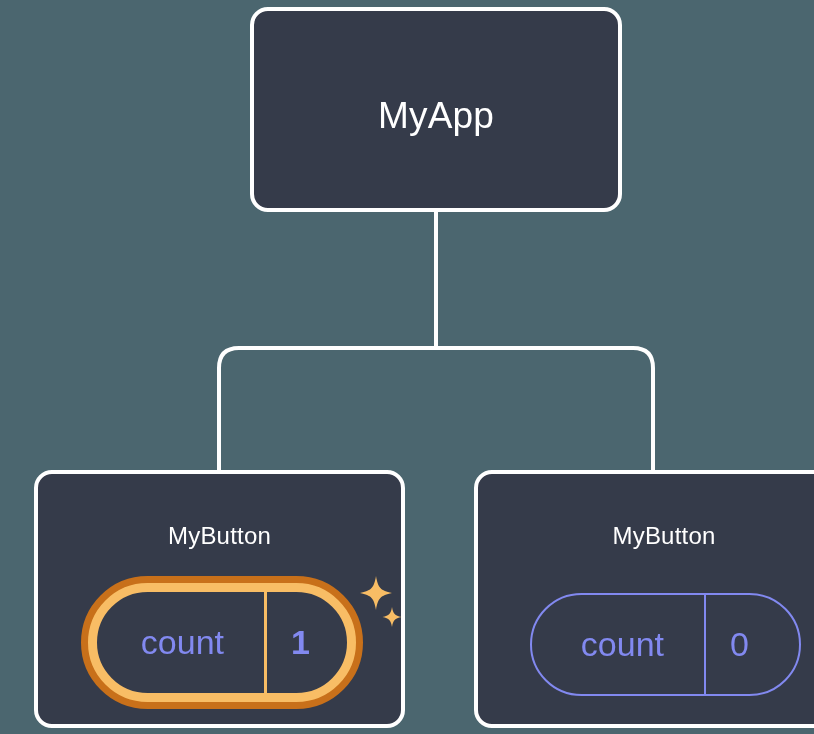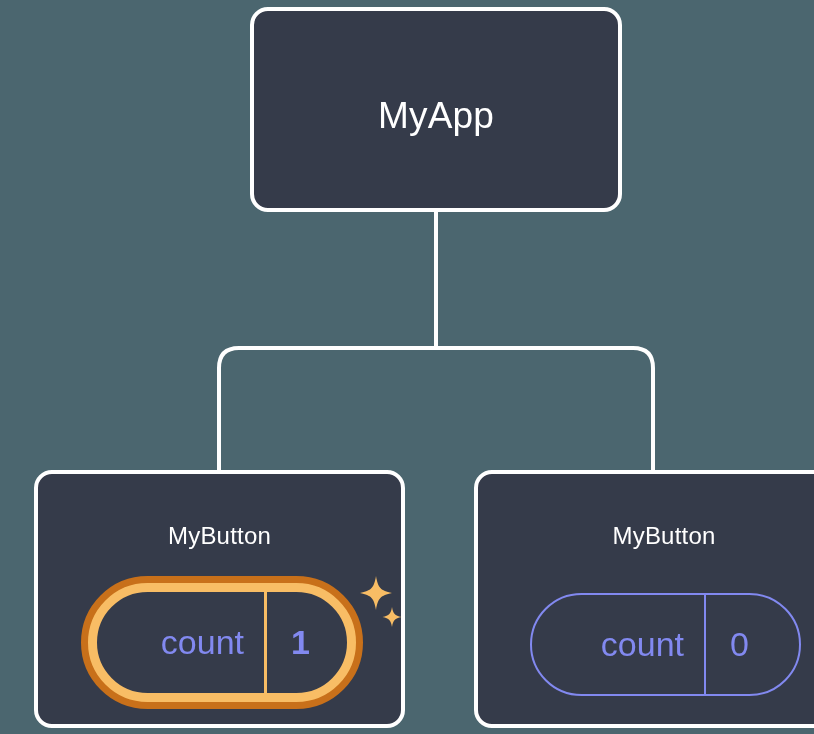--- a/index.html
+++ b/index.html
@@ -84,21 +84,21 @@
   }
   .pill-key, .pill-val {
     display: flex;
     align-items: center;
     justify-content: center;
     box-sizing: border-box;
   }
   .pill-key {
     flex: 0 0 auto;
     justify-content: flex-end;
-    padding-right: 20px;
+    padding-right: 40px;
   }
   .pill-val {
     flex: 1 1 auto;
     justify-content: flex-start;
     padding-left: 24px;
   }
 
   
   #pill-right {
     left: 52px;

